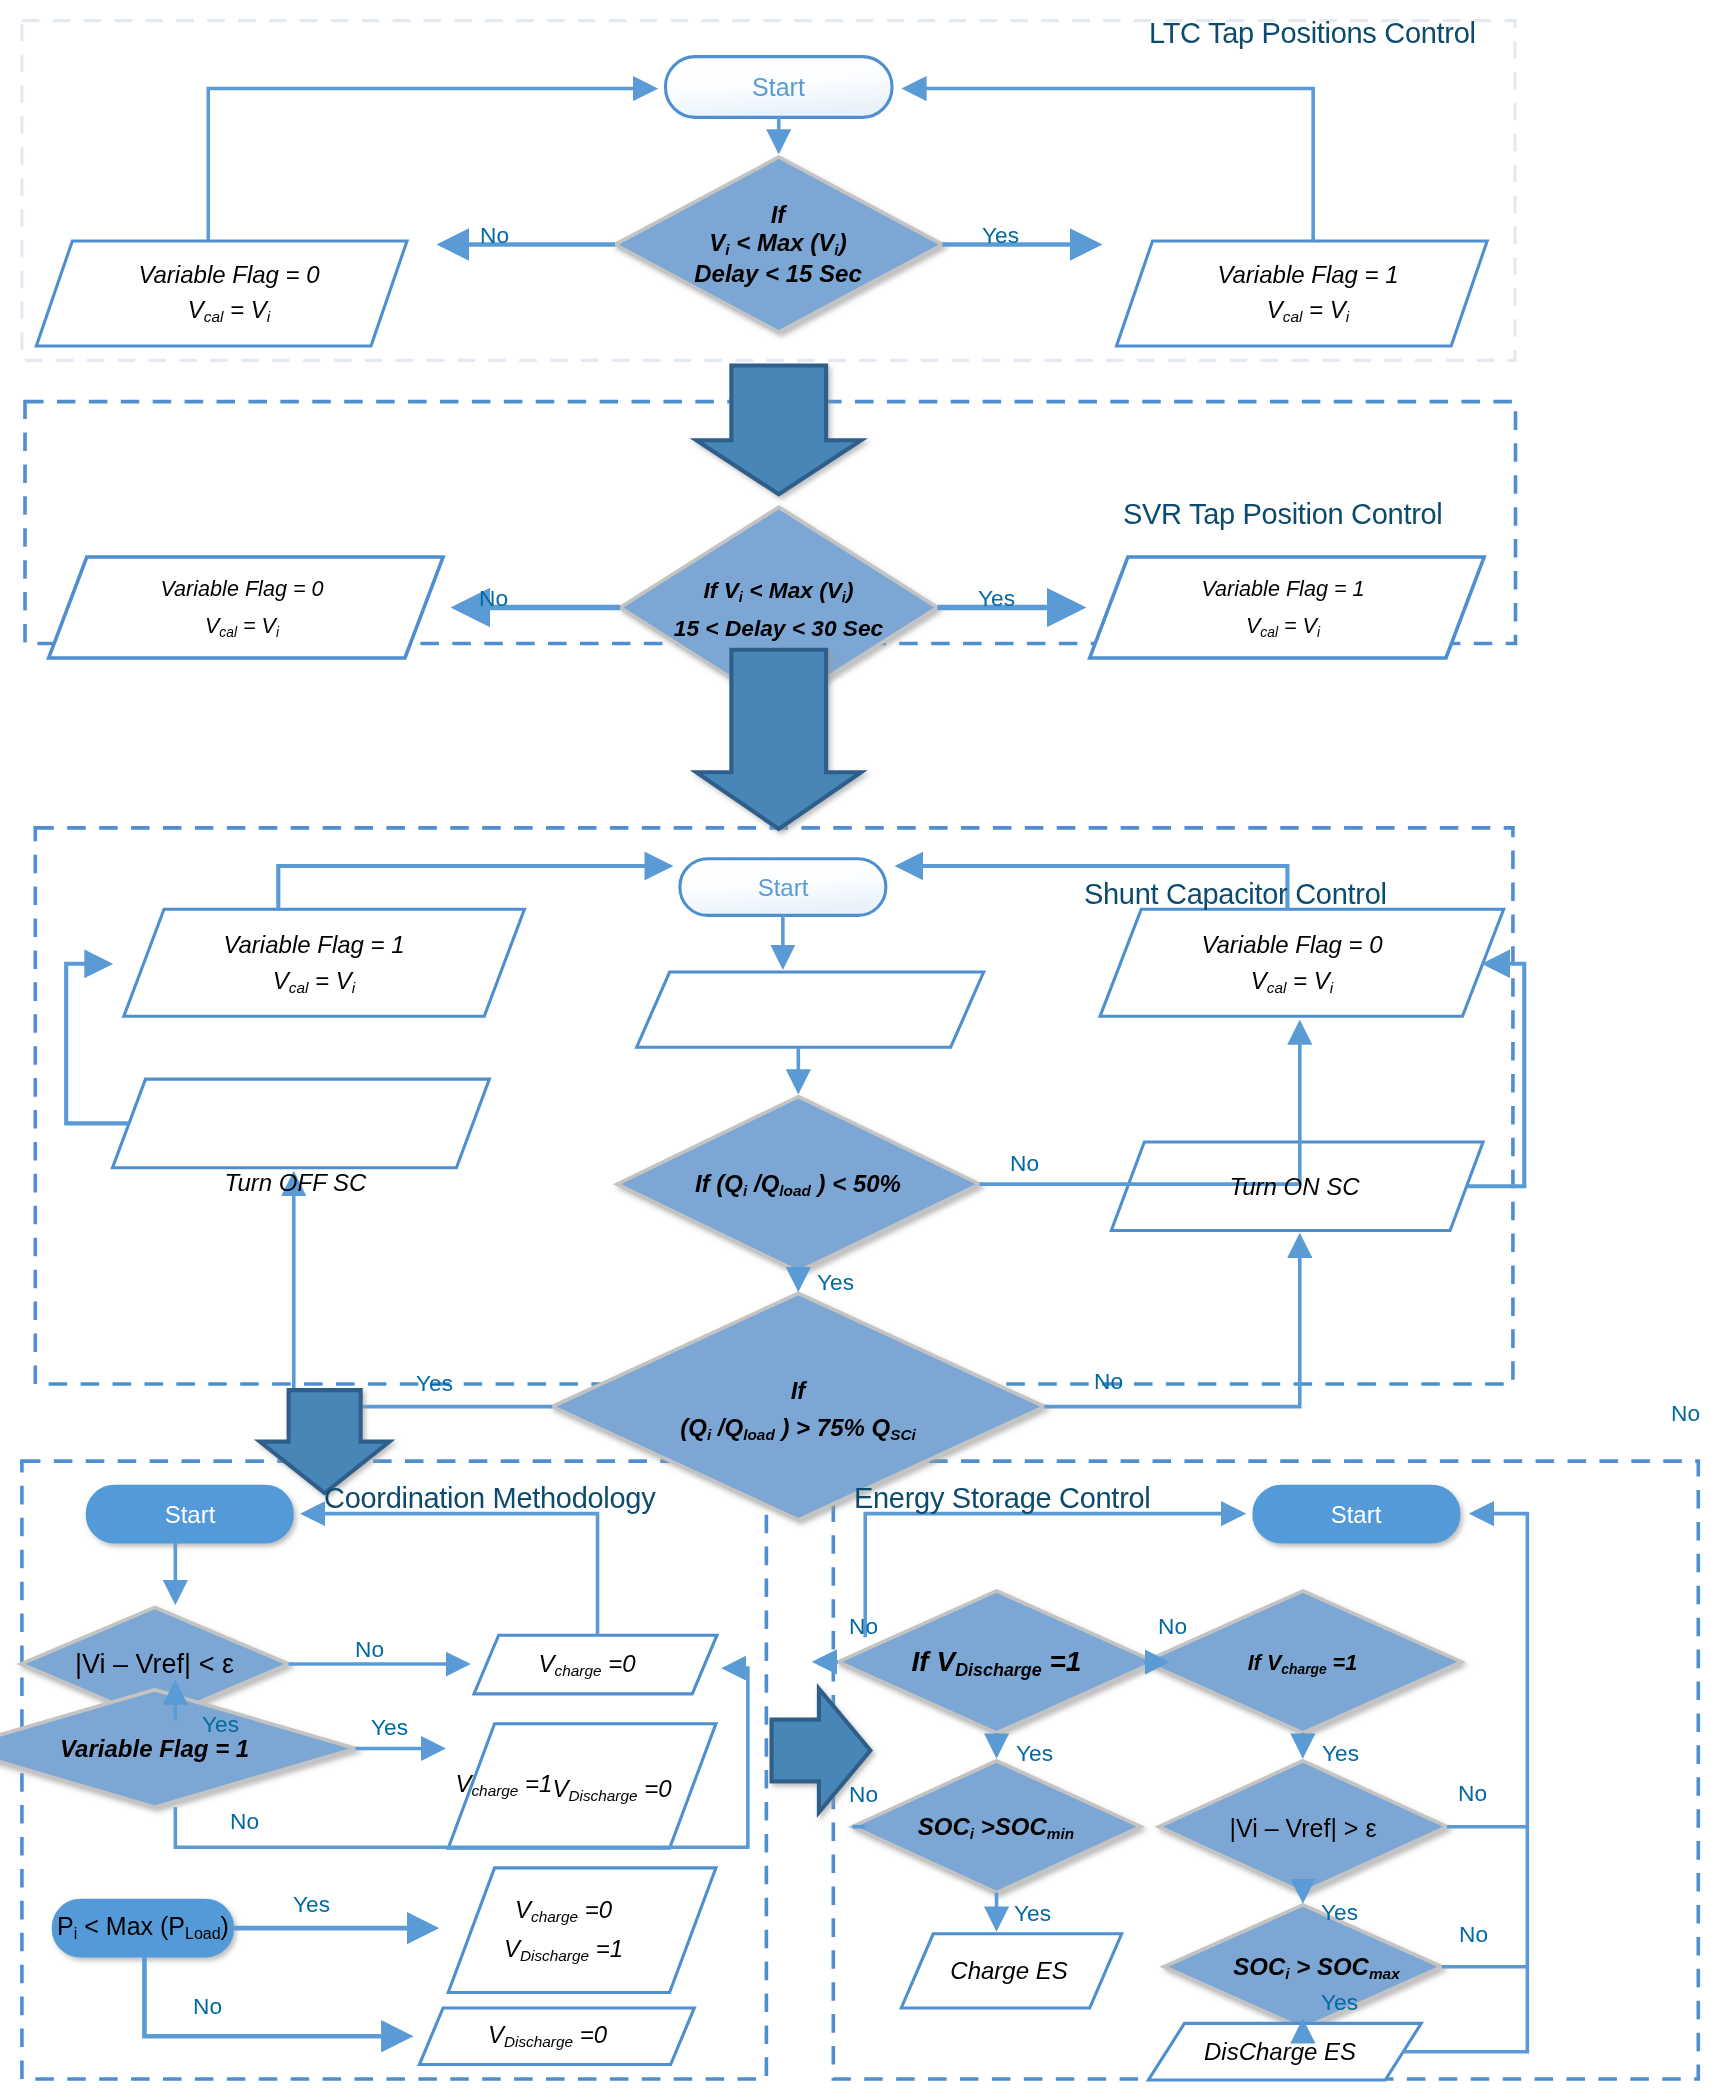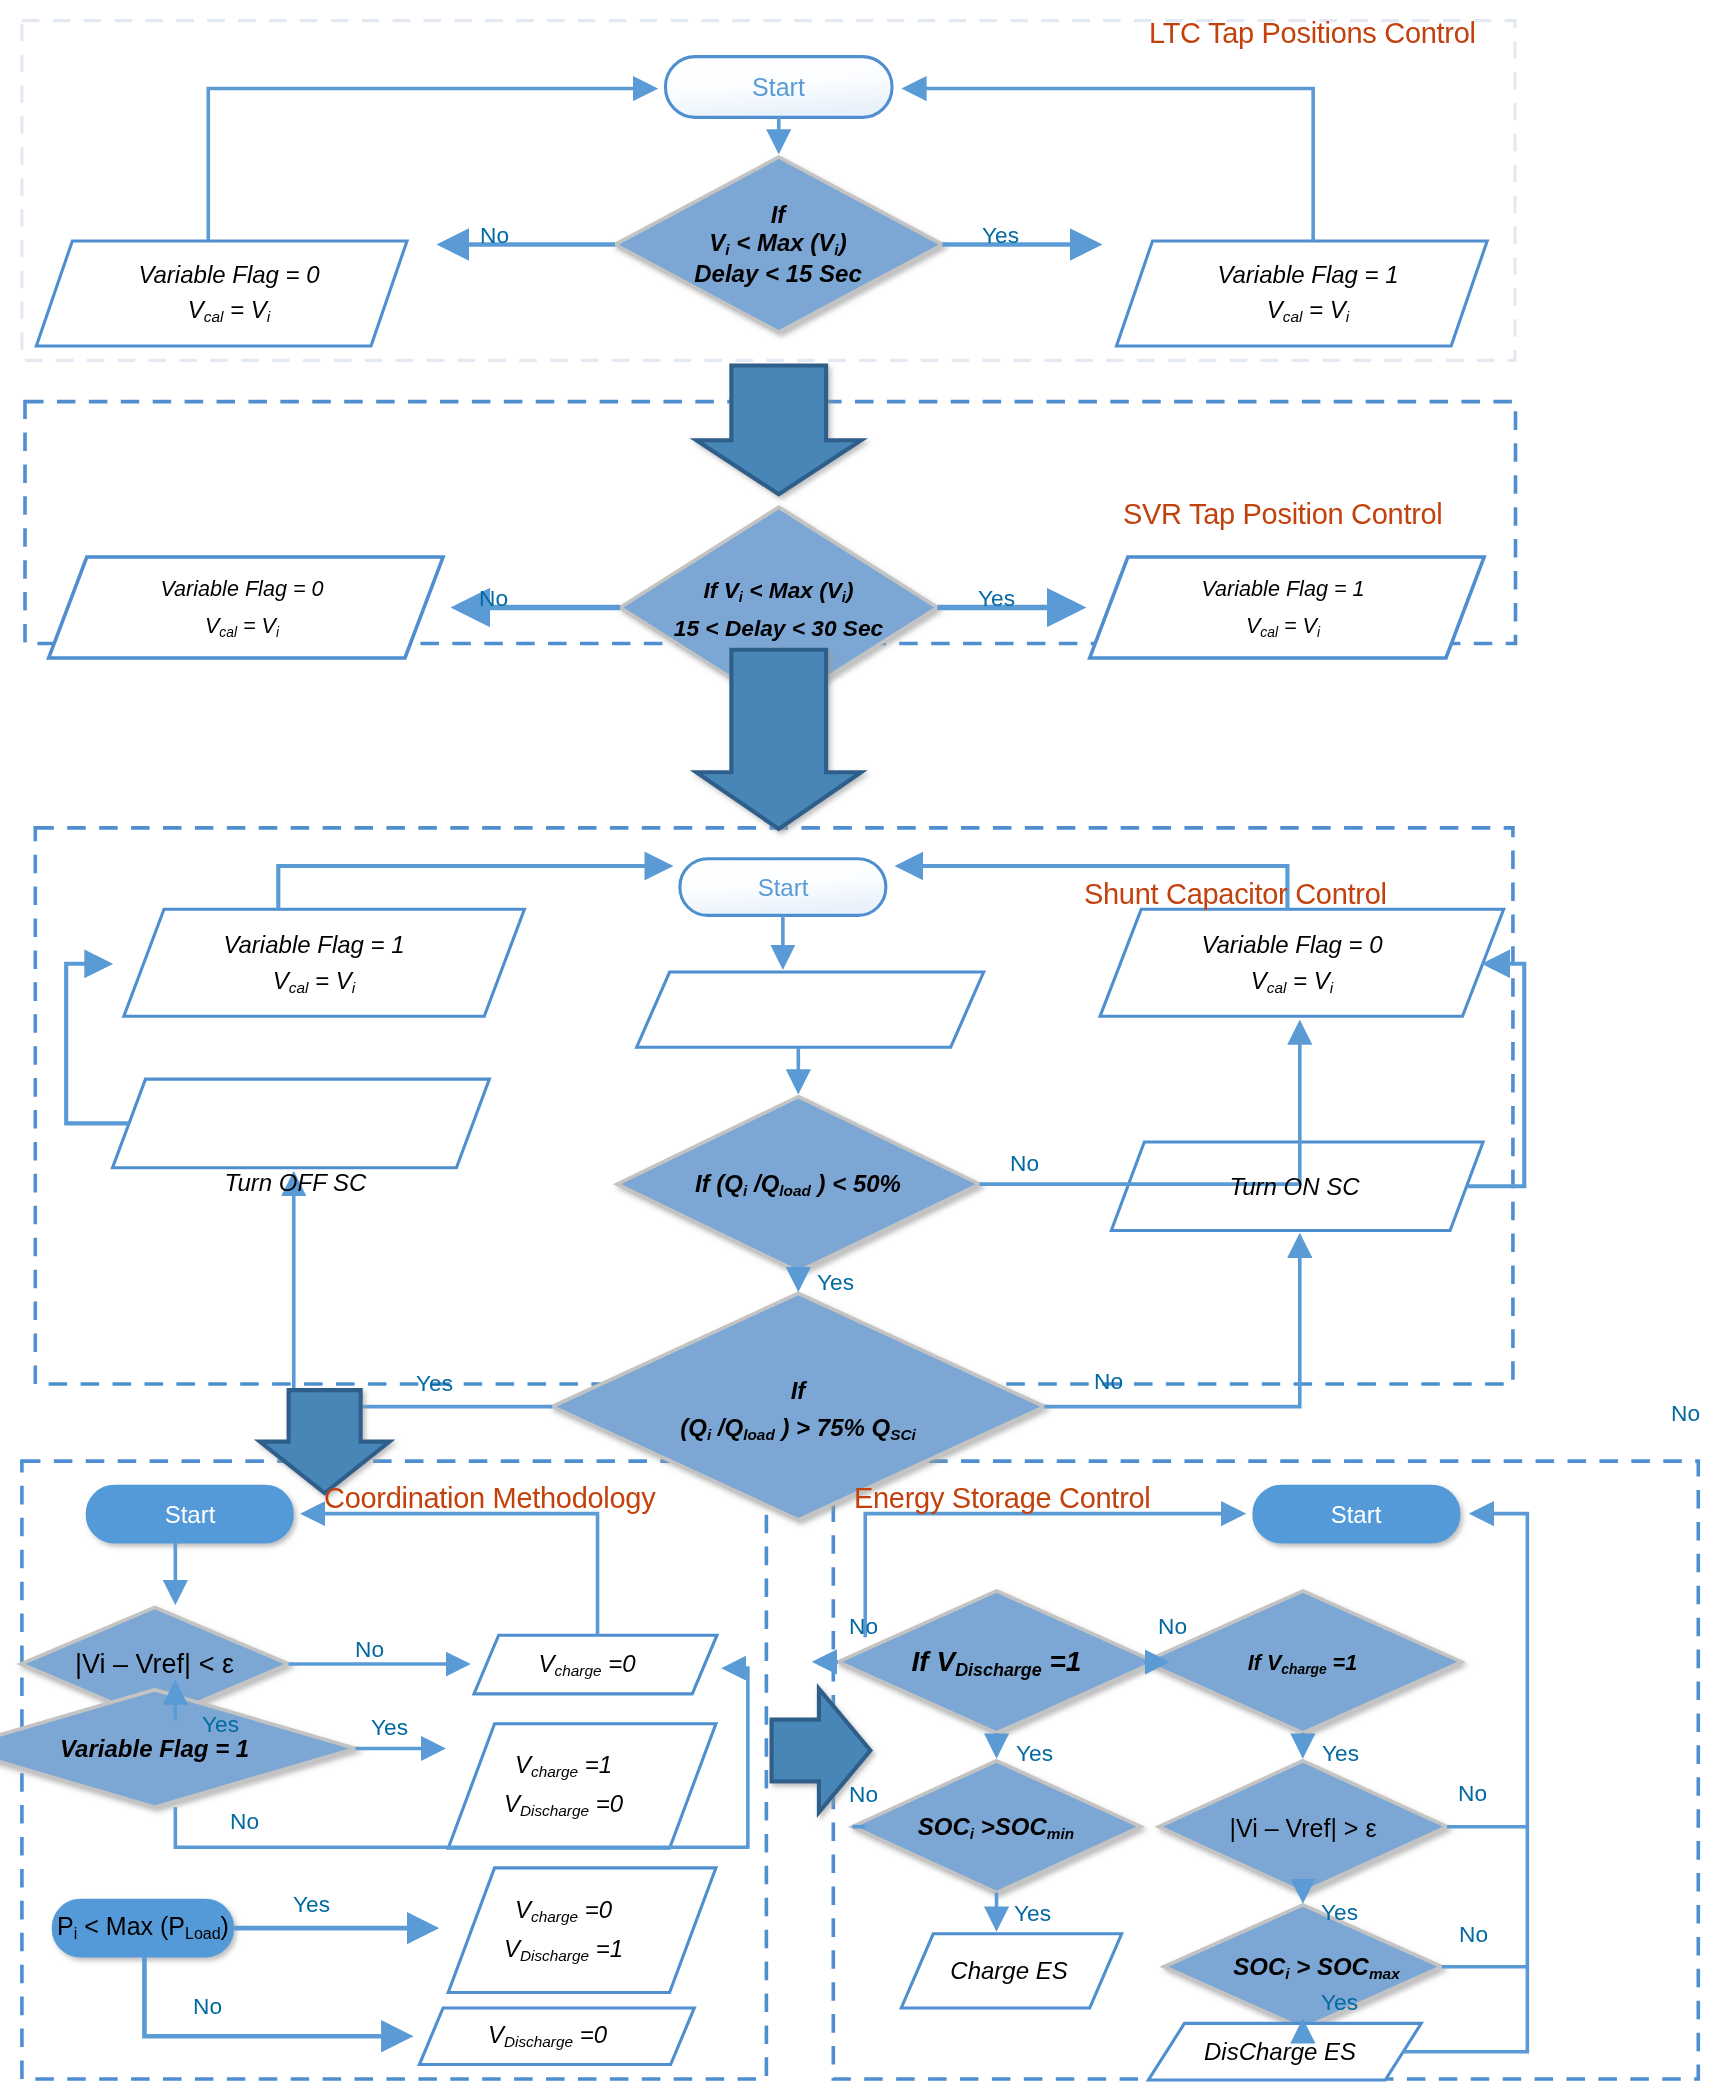--- a/index.html
+++ b/index.html
@@ -2,21 +2,21 @@
 <html style="font-size:8.2px"><head>
 <meta charset="utf-8">
 <style>
   html,body{margin:0;padding:0;background:#ffffff;}
   body{font-family:"Liberation Sans",sans-serif;}
   #stage{position:relative;width:1731px;height:2097px;background:#fff;overflow:hidden;}
   svg.layer{position:absolute;left:0;top:0;width:1731px;height:2097px;pointer-events:none;}
   .node{position:absolute;box-sizing:border-box;display:flex;align-items:center;justify-content:center;text-align:center;}
   .nodetext{line-height:1.22;white-space:pre-line;}
 
-  .sectitle{position:absolute;color:#c2410c;font-size:29px;font-family:"Liberation Sans",sans-serif;font-weight:400;white-space:nowrap;letter-spacing:-0.3px;}
+  .sectitle{position:absolute;color:#0c4a6e;font-size:29px;font-family:"Liberation Sans",sans-serif;font-weight:400;white-space:nowrap;letter-spacing:-0.3px;}
 
   .para{color:#000;font-size:24px;font-style:italic;font-weight:400;}
 
   .diam{color:#000;font-size:24px;font-style:italic;font-weight:700;}
 
   .edgelabel{position:absolute;color:#0369a1;font-size:22.7px;white-space:nowrap;}
 
   sub{font-size:.64em;vertical-align:-0.28em;}
 </style>
 </head>
@@ -239,21 +239,21 @@
   </div>
 
   <div class="node" style="left:53px;top:1905px;width:180px;height:46px;">
     <span class="diam" style="font-style:normal;font-weight:400;font-size:25px;"><span>P</span><sub>i</sub><span> &lt; Max (P</span><sub>Load</sub><span>)</span></span>
   </div>
 
   <div class="node" style="left:479px;top:1641px;width:216px;height:49px;">
     <span class="para"><span>V</span><sub>charge</sub><span> =0</span></span>
   </div>
 
-  <div class="node" style="left:453px;top:1734px;width:221px;height:103px;flex-direction:column;">
+  <div class="node" style="left:453px;top:1734px;width:221px;height:103px;flex-direction:row;">
     <span class="para"><span>V</span><sub>charge</sub><span> =1</span></span>
     <span class="para" style="margin-top:9.3px;"><span>V</span><sub>Discharge</sub><span> =0</span></span>
   </div>
 
   <div class="node" style="left:453px;top:1879px;width:221px;height:103px;flex-direction:column;">
     <span class="para"><span>V</span><sub>charge</sub><span> =0</span></span>
     <span class="para" style="margin-top:9.3px;"><span>V</span><sub>Discharge</sub><span> =1</span></span>
   </div>
 
   <div class="node" style="left:424px;top:2012px;width:247px;height:49px;">

